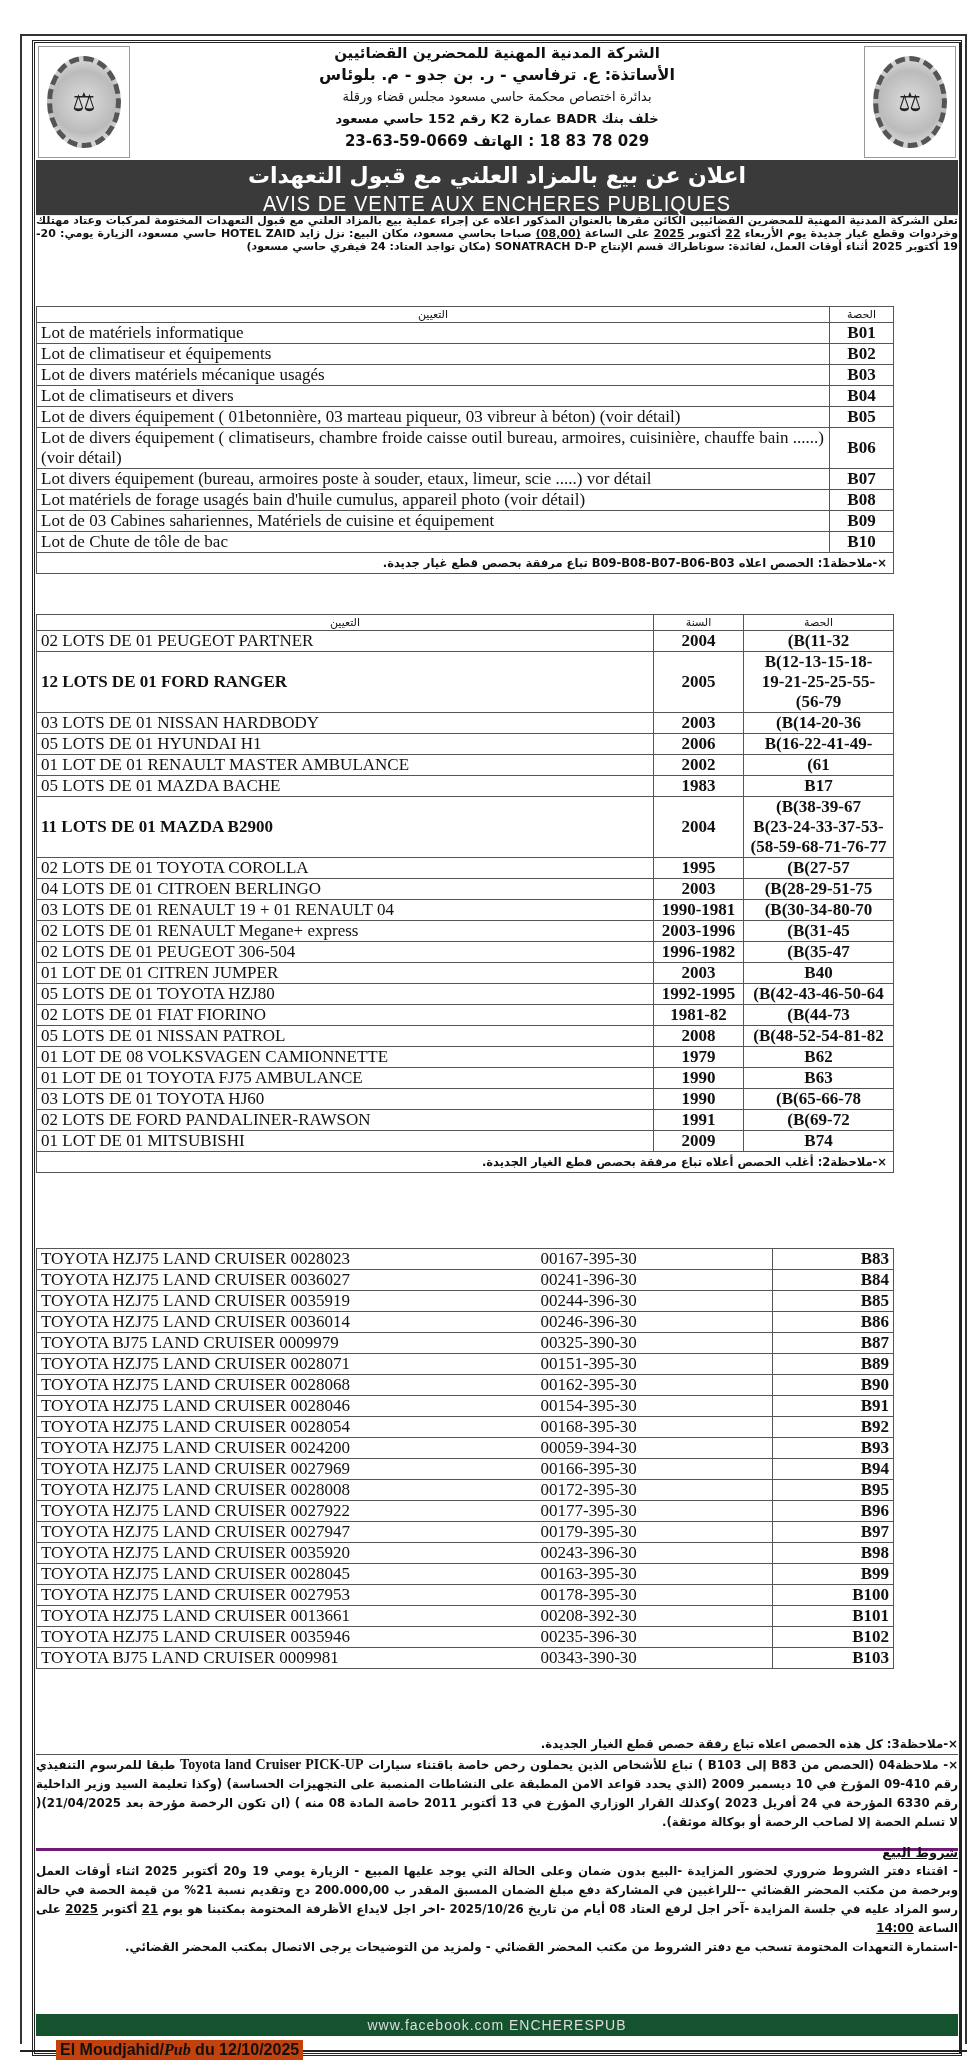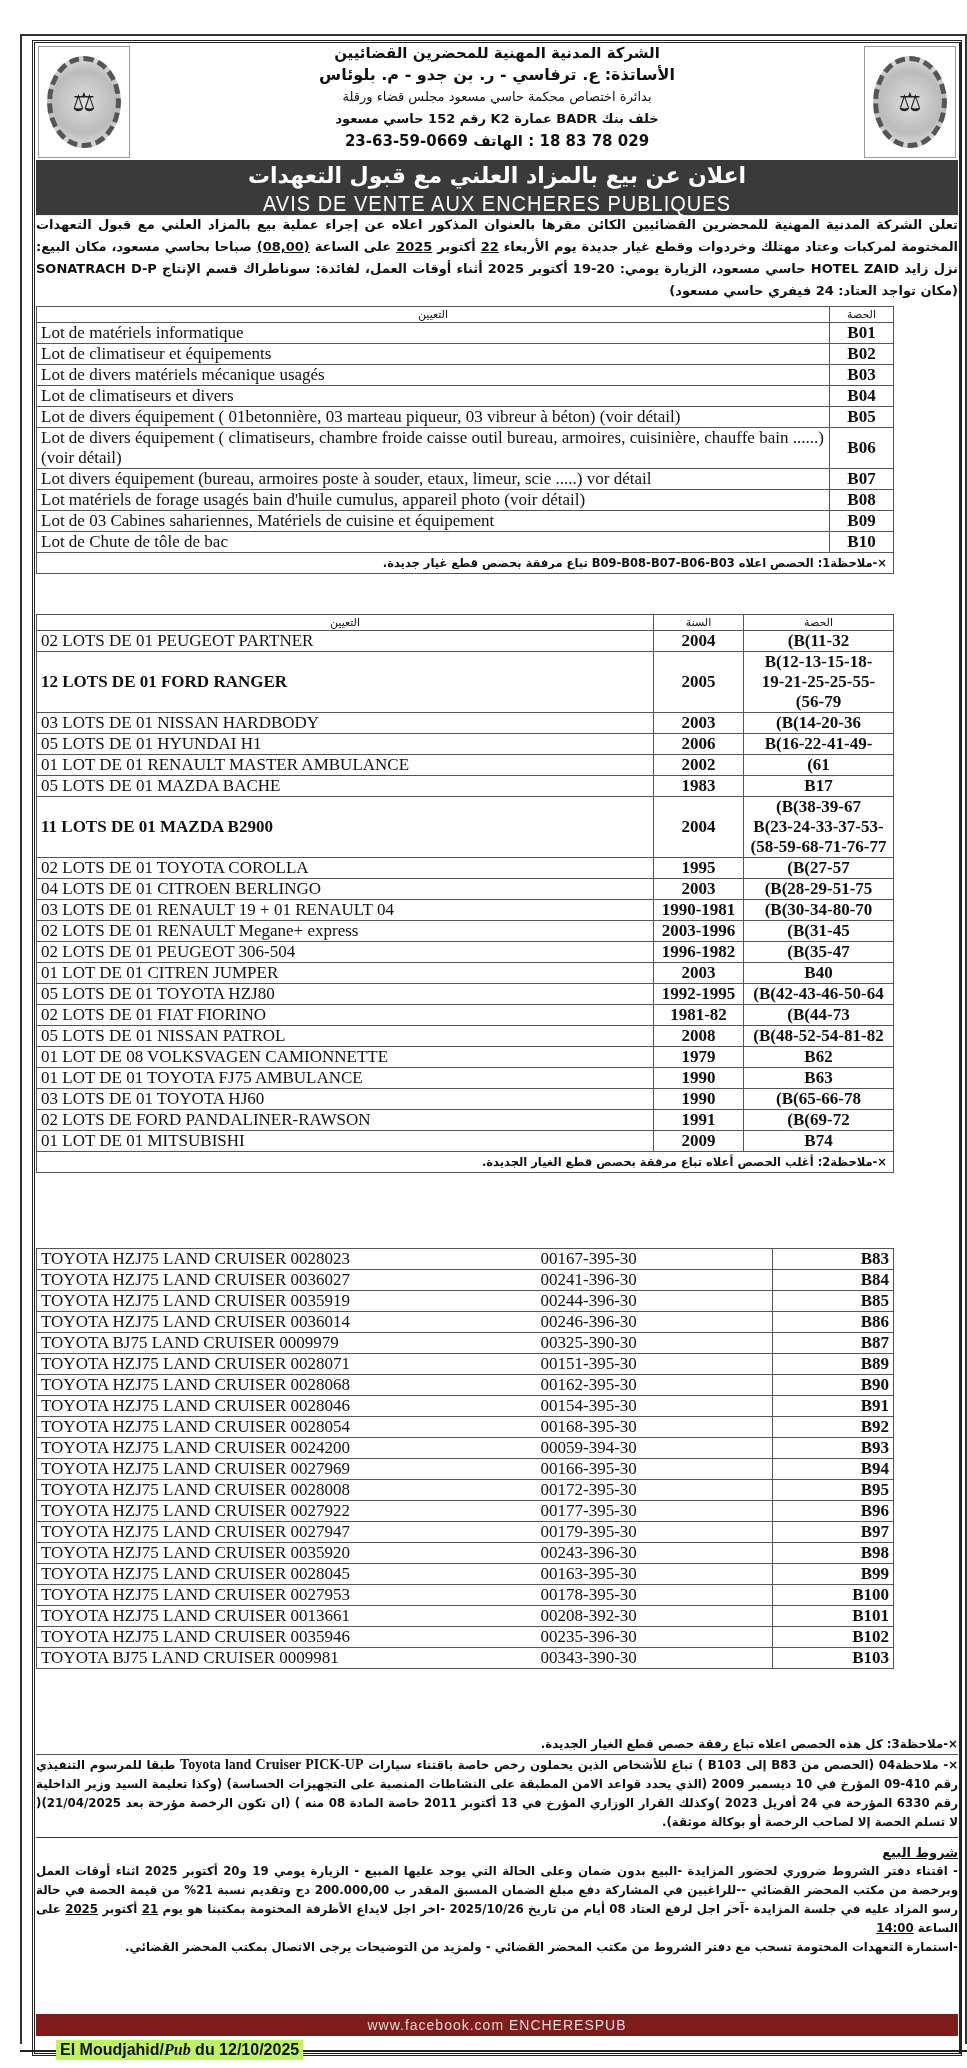--- a/index.html
+++ b/index.html
@@ -10,43 +10,43 @@
   .logo { position:absolute; top:4px; width:90px; height:110px; background:#fff; border:1px solid #999; display:flex; align-items:center; justify-content:center; }
   .logo.left { left:2px; } .logo.right { right:2px; }
   .seal { width:74px; height:92px; border-radius:50%; border:5px dashed #555; box-sizing:border-box; display:flex; align-items:center; justify-content:center; background:radial-gradient(circle,#ddd 0%,#bbb 60%,#eee 100%); }
   .seal span { font-size:26px; color:#222; }
   .hdr-text { position:absolute; left:100px; right:100px; top:0; text-align:center; direction:rtl; font-family:"DejaVu Sans", sans-serif; font-weight:bold; }
   .hdr-text div { line-height:22px; }
   .h1 { font-size:15px; } .h2 { font-size:16px; } .h3 { font-size:13px; font-weight:normal; } .h4 { font-size:13px; font-weight:bold; } .h5 { font-size:15px; }
   .banner { position:absolute; left:36px; width:922px; background:#3a3a3a; color:#fff; text-align:center; font-weight:bold; }
   .banner.ar { top:160px; height:32px; font-family:"DejaVu Sans", sans-serif; font-size:22px; line-height:32px; direction:rtl; }
   .banner.fr { top:192px; height:22px; font-family:"Liberation Sans", sans-serif; font-size:20px; line-height:22px; letter-spacing:1px; font-weight:normal; transform:scaleY(1.1); }
-  .intro { position:absolute; left:36px; top:214px; width:922px; direction:rtl; text-align:justify; font-family:"DejaVu Sans", sans-serif; font-size:13px; line-height:22px; font-weight:bold; }
+  .intro { position:absolute; left:36px; top:214px; width:922px; direction:rtl; text-align:justify; font-family:"DejaVu Sans", sans-serif; font-size:11px; line-height:13px; font-weight:bold; }
   table { border-collapse:collapse; position:absolute; left:36px; width:858px; }
   td, th { border:1px solid #555; padding:0 4px; font-size:17px; line-height:20px; height:21px; box-sizing:border-box; }
   th { font-family:"DejaVu Sans", sans-serif; font-size:11px; font-weight:normal; height:16px; line-height:14px; text-align:center; }
   .lots td.desc { text-align:left; }
   .lots td.code { text-align:center; font-weight:bold; width:64px; }
   .note { direction:rtl; text-align:right; font-family:"DejaVu Sans", sans-serif; font-size:11.5px; font-weight:bold; height:20px; line-height:20px; padding-right:6px; }
   .veh td.desc { text-align:left; }
   .veh td.year, .veh td.code { text-align:center; font-weight:bold; }
   .veh tr.bold td.desc { font-weight:bold; }
   .toy td.desc { text-align:left; border-right:none; width:480px; }
   .toy td.reg { text-align:left; border-left:none; width:256px; padding-left:24px; }
   .toy td.code { text-align:right; font-weight:bold; }
   .notes-block { position:absolute; left:36px; top:1735px; width:922px; direction:rtl; font-family:"DejaVu Sans", sans-serif; font-size:11.8px; font-weight:bold; line-height:19px; text-align:justify; }
   .notes-block .n3 { border-bottom:1px solid #555; }
-  .notes-block .n4 { border-bottom:1px solid #701a75; padding-bottom:5px; }
+  .notes-block .n4 { border-bottom:3px solid #701a75; padding-bottom:16px; }
   .latin { font-family:"Liberation Serif", serif; font-size:14px; }
   .conditions { position:absolute; left:36px; top:1843px; width:922px; direction:rtl; font-family:"DejaVu Sans", sans-serif; font-size:11.8px; font-weight:bold; line-height:19px; text-align:justify; }
   .cond-title { text-decoration:underline; font-size:13px; }
-  .footer-banner { position:absolute; left:36px; top:2014px; width:922px; height:22px; background:#7f1d1d; color:#ddd; text-align:center; font-family:"Liberation Sans", sans-serif; font-size:14px; line-height:22px; letter-spacing:1px; }
+  .footer-banner { position:absolute; left:36px; top:2014px; width:922px; height:22px; background:#14532d; color:#ddd; text-align:center; font-family:"Liberation Sans", sans-serif; font-size:14px; line-height:22px; letter-spacing:1px; }
   .credit { position:absolute; left:20px; top:2040px; width:947px; height:20px; }
   .credit .line { position:absolute; left:0; top:10px; width:100%; border-top:2px solid #222; }
-  .credit .txt { position:absolute; left:36px; top:0; background:#bef264; padding:0 4px; font-family:"Liberation Sans", sans-serif; font-weight:bold; font-size:16px; line-height:20px; }
+  .credit .txt { position:absolute; left:36px; top:0; background:#c2410c; padding:0 4px; font-family:"Liberation Sans", sans-serif; font-weight:bold; font-size:16px; line-height:20px; }
   .credit .txt i { font-family:"Liberation Serif", serif; }
   .u { text-decoration:underline; }
 </style>
 </head>
 <body>
 
 <div class="outer-line"></div>
 <div class="frame"></div>
 
 <div class="header">

